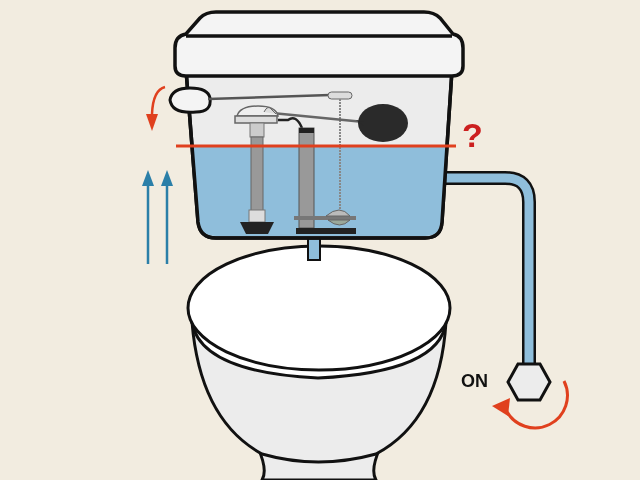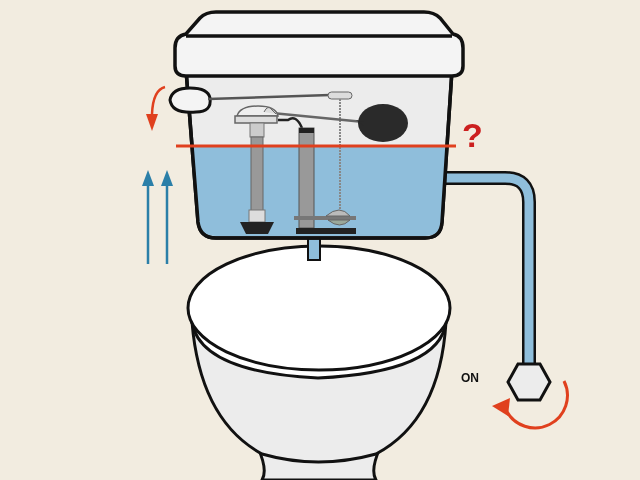--- a/index.html
+++ b/index.html
@@ -1,19 +1,19 @@
 <!DOCTYPE html>
 <html><head>
 <meta charset="utf-8">
 <style>
   html, body { margin:0; padding:0; }
   body { width:640px; height:480px; overflow:hidden; background:#f2ece0; font-family:"Liberation Sans", sans-serif; }
   .stage { position:relative; width:640px; height:480px; }
   svg { position:absolute; left:0; top:0; }
-  .label-on { position:absolute; left:461px; top:371px; font-weight:bold; font-size:12px; color:#111; font-family:"Liberation Sans", sans-serif; }
+  .label-on { position:absolute; left:461px; top:371px; font-weight:bold; font-size:18px; color:#111; font-family:"Liberation Sans", sans-serif; }
   .label-q { position:absolute; left:462px; top:118px; font-weight:bold; font-size:34px; color:#cc1f1f; font-family:"Liberation Sans", sans-serif; line-height:34px; }
 </style>
 </head>
 <body>
 
 <div class="stage">
 <svg width="640" height="480" viewBox="0 0 640 480">
 
   <g>
     <path d="M430 178 L505 178 Q529 178 529 202 L529 365" fill="none" stroke="#111" stroke-width="14" stroke-linejoin="round"></path>

